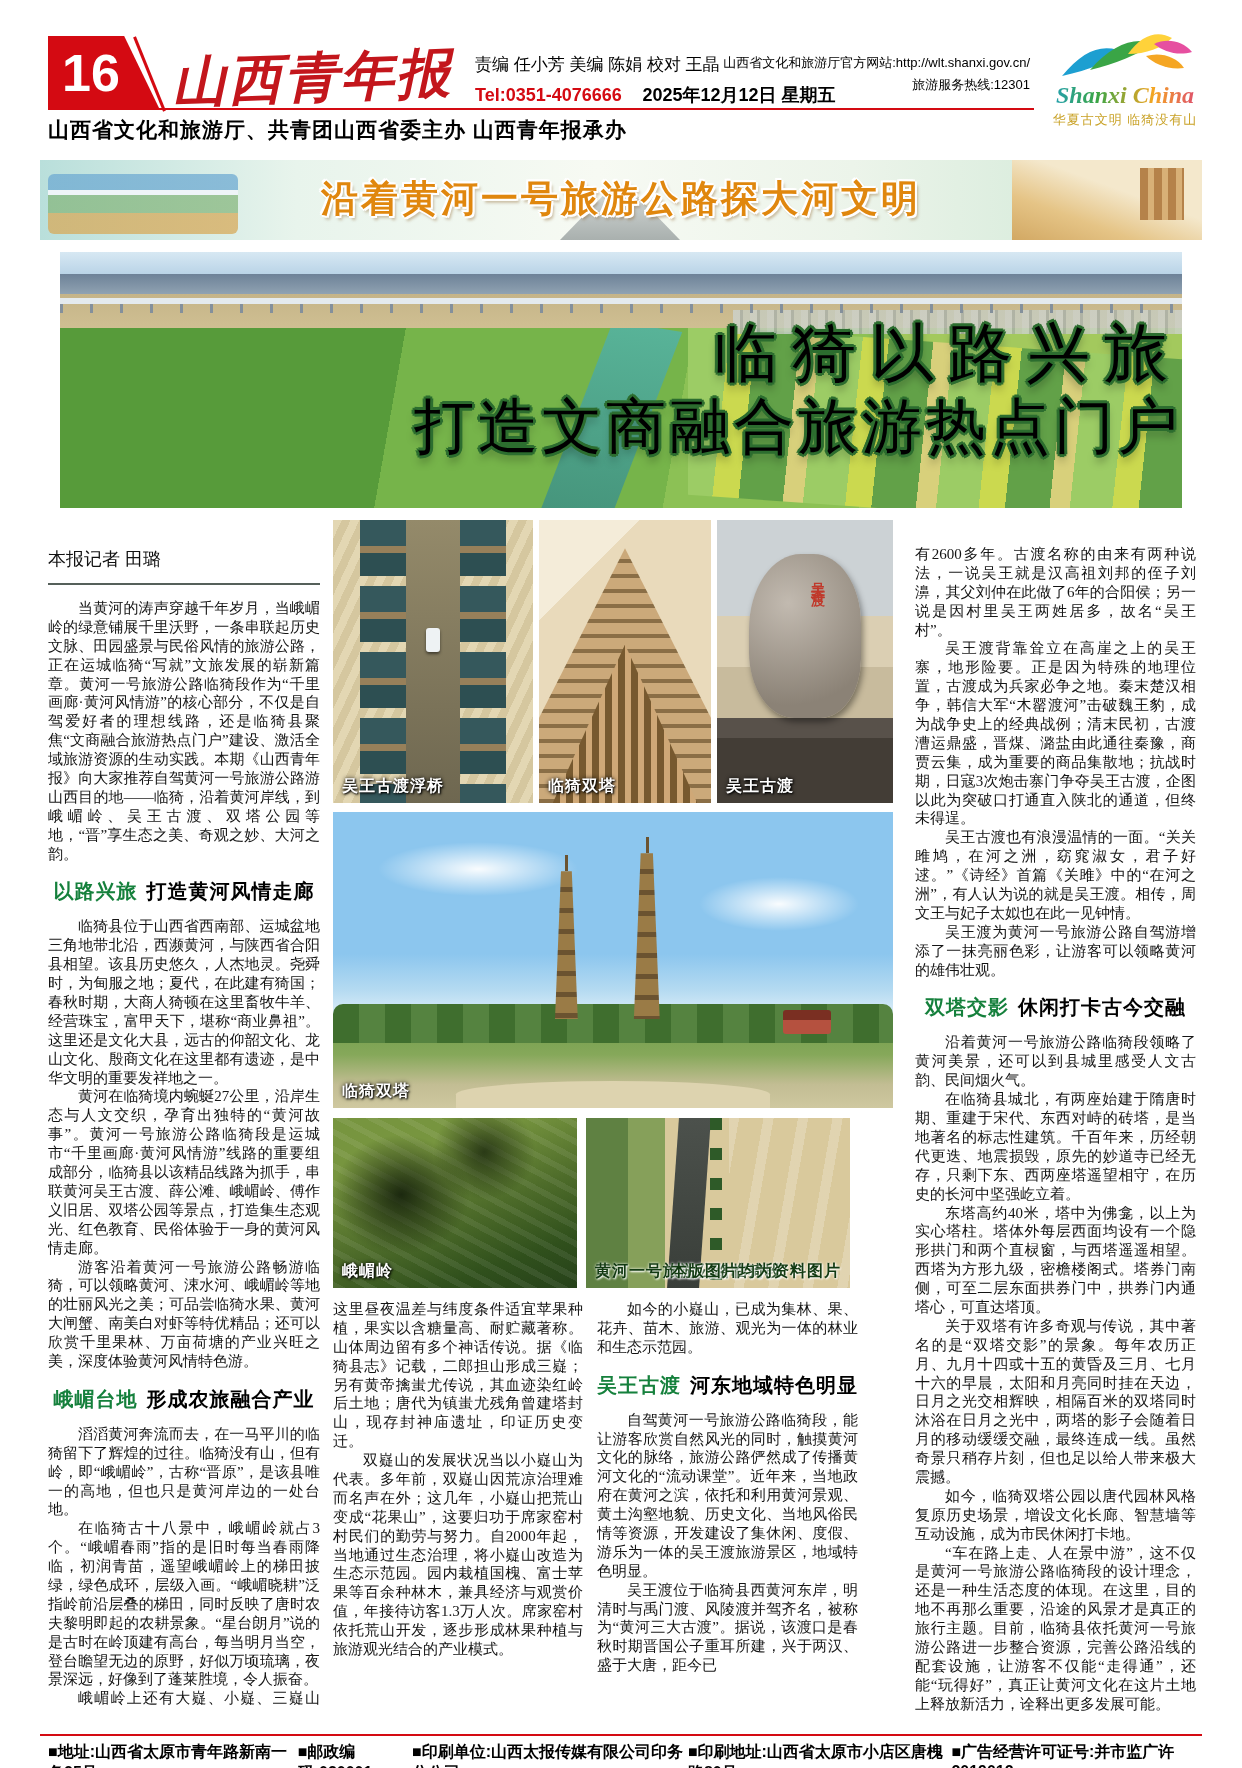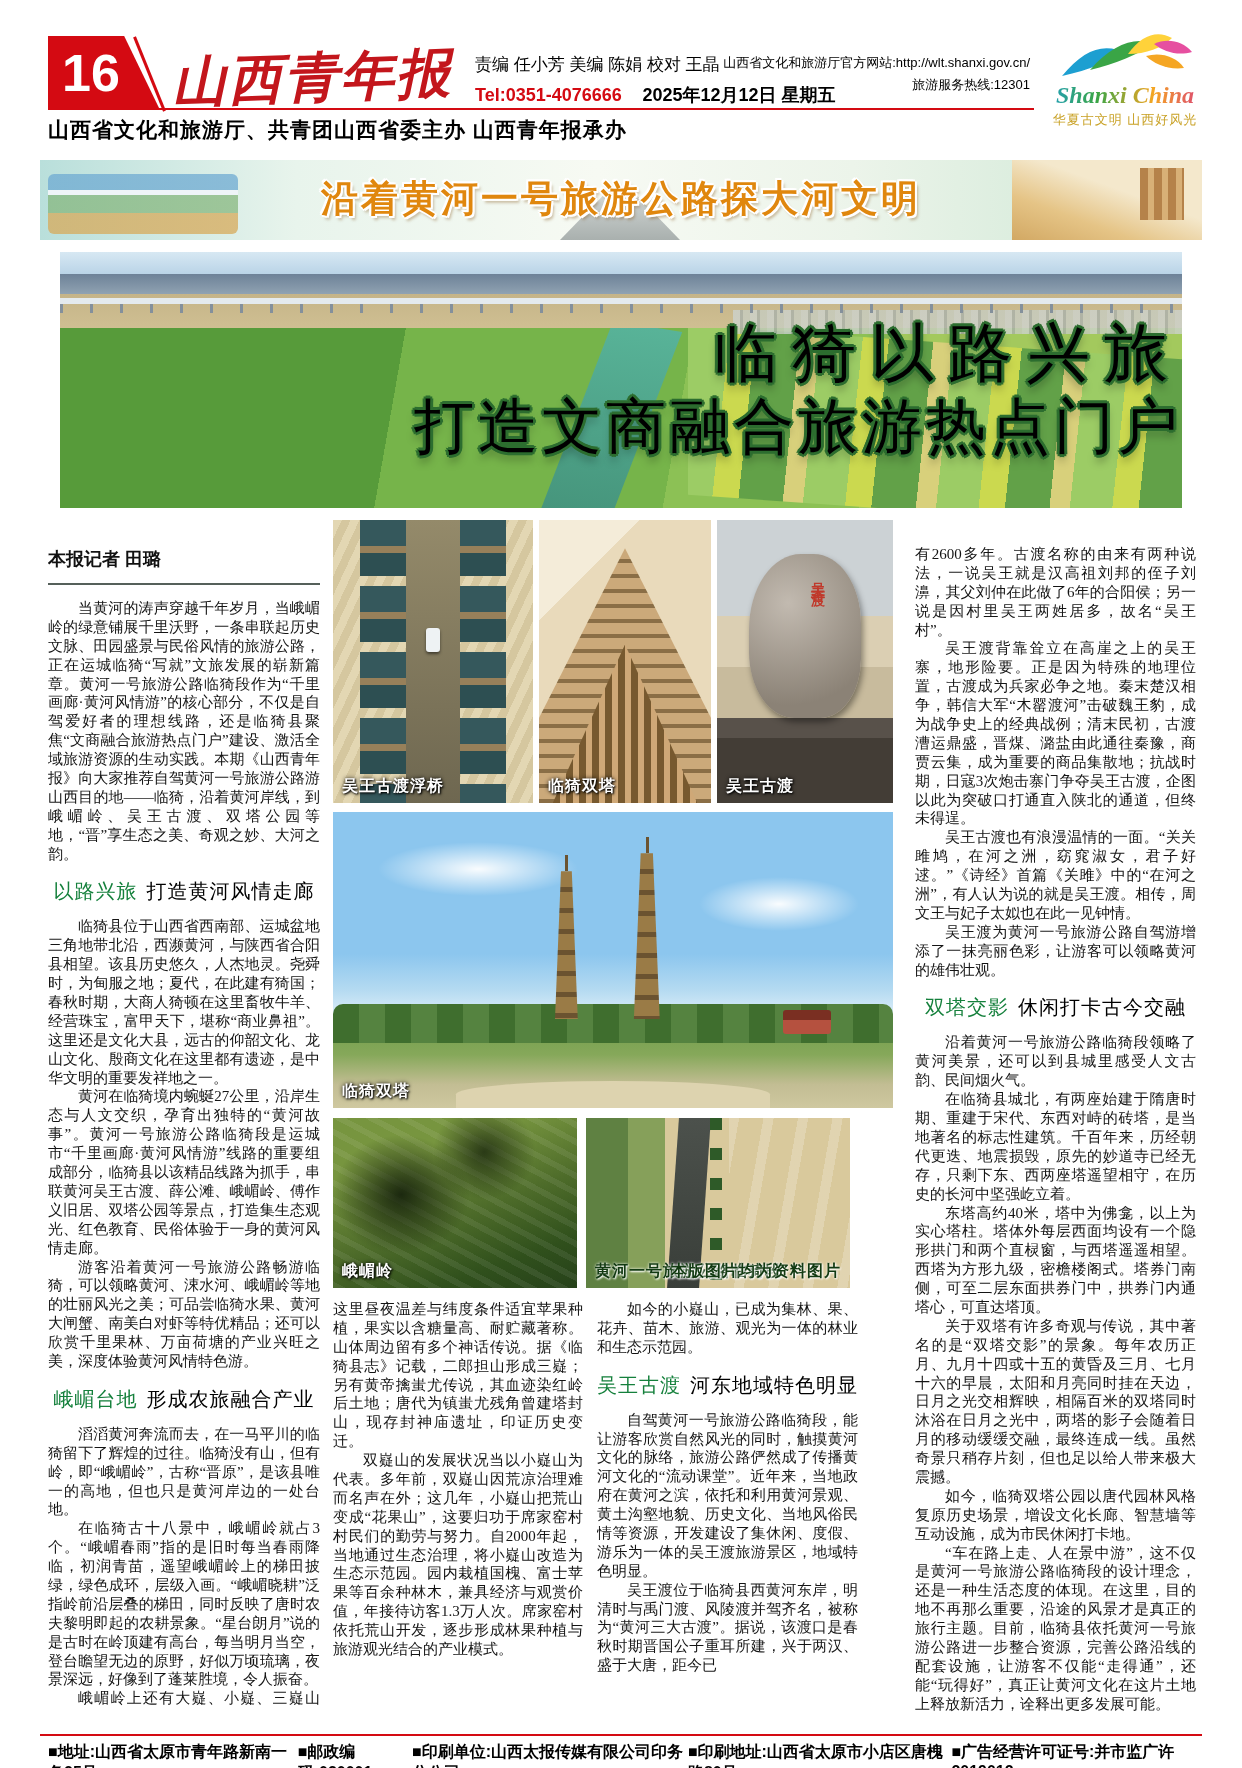--- a/index.html
+++ b/index.html
@@ -76,26 +76,26 @@
               text-shadow:-3px 0 #2c6d2f,3px 0 #2c6d2f,0 -3px #2c6d2f,0 3px #2c6d2f,-2px -2px #2c6d2f,2px 2px #2c6d2f,2px -2px #2c6d2f,-2px 2px #2c6d2f,0 7px 8px rgba(0,0,0,.35); }
   #hero-title .l1 { font-size:64px; letter-spacing:14px; }
   #hero-title .l2 { font-size:60px; letter-spacing:4px; }
 
   
   .col { overflow:hidden; }
   #col1 { left:48px;  top:545px;  width:272px; height:1165px; }
   #col2 { left:333px; top:1300px; width:250px; height:428px; }
   #col3 { left:597px; top:1300px; width:261px; height:428px; }
   #col4 { left:915px; top:545px;  width:281px; height:1185px; }
-  .byline { font-family:"Liberation Sans",sans-serif; font-weight:bold; font-size:18px; padding:2px 0 12px; }
+  .byline { font-family:"Liberation Sans",sans-serif; font-weight:normal; font-size:18px; padding:2px 0 12px; }
   .byline-rule { border-bottom:2px solid #55605a; margin-bottom:14px; }
   p.body { font-size:15px; line-height:1.26; text-align:justify; text-indent:2em; color:#141414; }
   p.body.noindent { text-indent:0; }
   h3.section { text-align:center; font-family:"Liberation Sans",sans-serif; font-size:20px;
-               font-weight:normal; color:#000; margin:15px 0 12px; letter-spacing:1px; white-space:nowrap; }
+               font-weight:bold; color:#000; margin:15px 0 12px; letter-spacing:1px; white-space:nowrap; }
   h3.section .green { color:#15803c; margin-right:9px; }
 
   
   .photo { position:absolute; overflow:hidden; background:#ccc; }
   .cap { position:absolute; left:9px; bottom:6px; color:#fff; z-index:5;
          font-family:Liberation Serif, serif; font-weight:bold; font-size:16px; letter-spacing:1px;
          text-shadow:0 0 4px #000,1px 1px 2px #000; }
   .cap.dark { color:#123a12; text-shadow:0 0 3px #fff,1px 1px 2px #fff; }
   .cap.right { left:auto; right:9px; }
 
@@ -186,21 +186,21 @@
 
   <div class="abs" id="logo">
     <svg class="ribbons" width="150" height="52" viewBox="0 0 150 52">
       <path d="M12 46 C35 18, 55 12, 78 24 C60 30, 40 40, 12 46 Z" fill="#1d9fd1"></path>
       <path d="M40 40 C62 14, 86 6, 104 14 C88 24, 66 34, 40 40 Z" fill="#3aa546"></path>
       <path d="M78 24 C92 4, 108 0, 122 8 C112 18, 96 24, 78 24 Z" fill="#ffd23a"></path>
       <path d="M104 14 C116 8, 132 10, 142 22 C128 26, 114 22, 104 14 Z" fill="#e64fa0"></path>
       <path d="M96 26 C110 22, 126 26, 134 38 C118 40, 104 34, 96 26 Z" fill="#f5a623"></path>
     </svg>
     <div class="brand">Shanxi China</div>
-    <div class="tagline">华夏古文明 山西好风光</div>
+    <div class="tagline">华夏古文明 临猗没有山</div>
   </div>
 
   <div class="abs" id="header-rule"></div>
   <div class="abs" id="organizer">山西省文化和旅游厅、共青团山西省委主办 山西青年报承办</div>
 
   <div class="abs" id="banner">
     <div class="bn-bridge"></div>
     <div class="bn-road"></div>
     <div class="bn-wall"></div>
     <div id="banner-title">沿着黄河一号旅游公路探大河文明</div>

